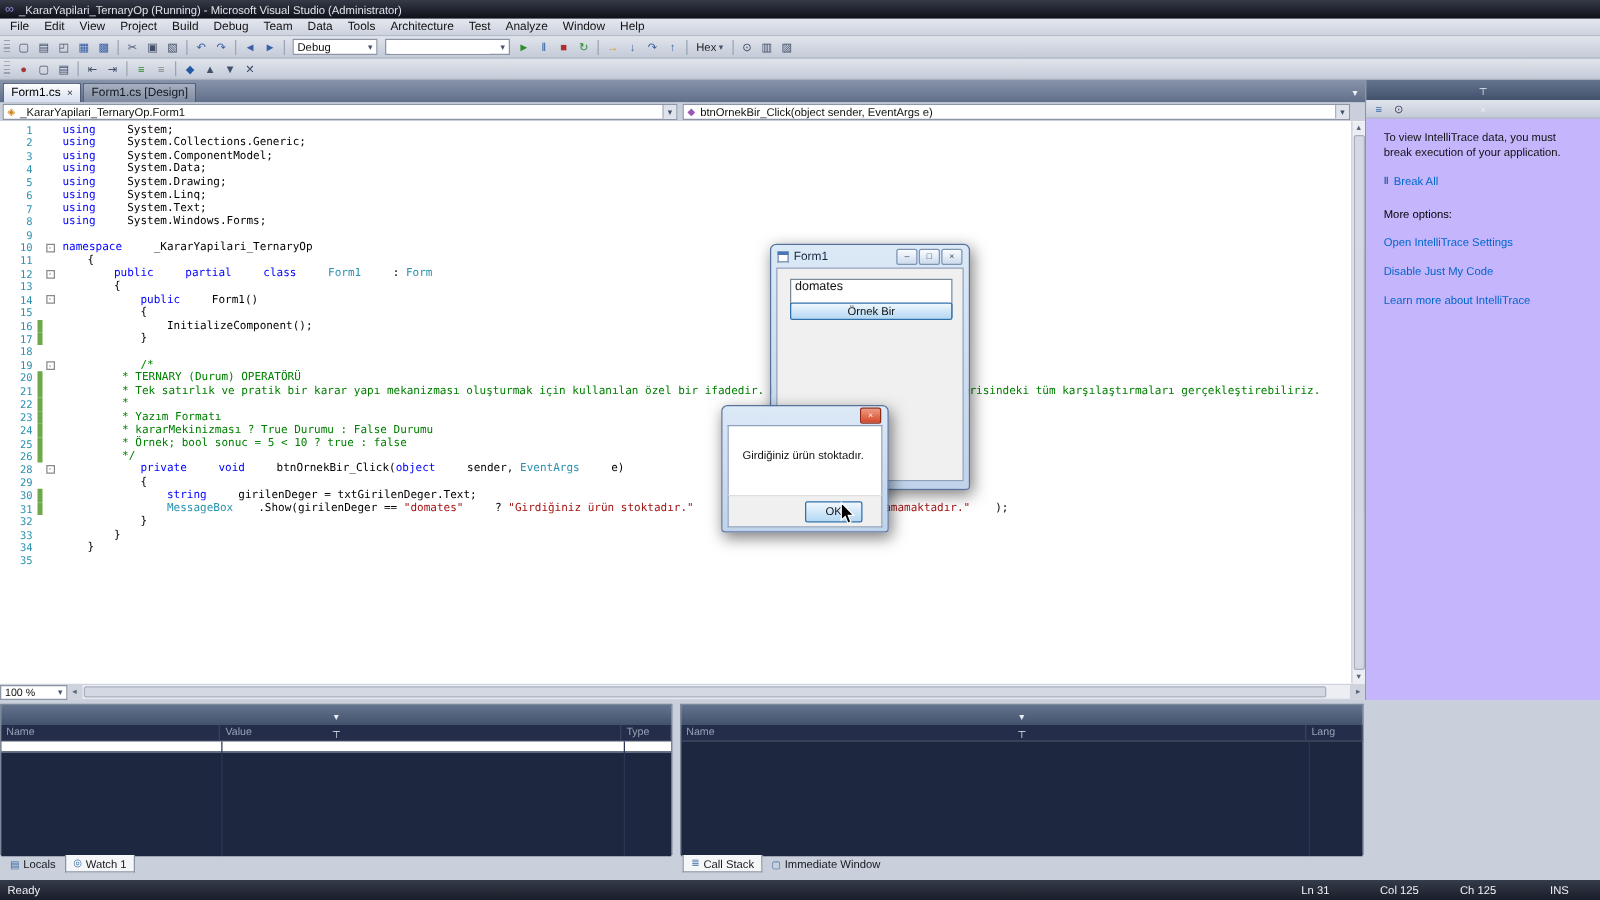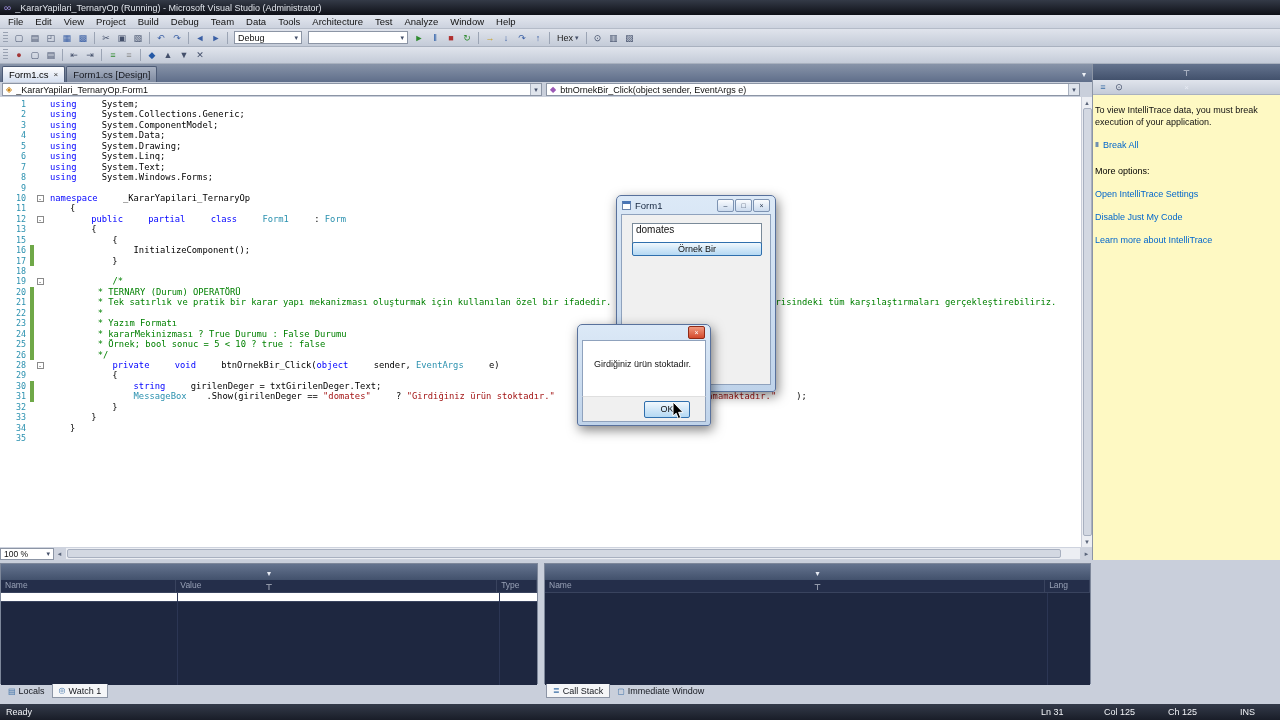--- a/index.html
+++ b/index.html
@@ -83,22 +83,22 @@
 
   
   .intellitrace { position:absolute; left:1092px; top:64px; width:188px; height:496px;
     background:#c9cfdb; border-left:1px solid #8c95a5; }
   .panel-title { height:16px; background:linear-gradient(#64738e,#42516c); color:#fff;
     display:flex; align-items:center; font-size:9px; padding:0 5px; gap:5px;flex-direction:column; }
   .pt-label { flex:1; white-space:nowrap; overflow:hidden; }
   .pt-ic { font-size:8px; color:#e8ecf4; }
   .it-toolbar { height:15px; background:linear-gradient(#e0e4ec,#c4cbd8); border-bottom:1px solid #a9b1bf;
     display:flex; align-items:center; padding-left:2px; }
-  .it-body { position:absolute; left:0; top:31px; right:0; bottom:0; background:#fef9c3;
-    padding:9px 2px; font-size:9px; line-height:12px; }
+  .it-body { position:absolute; left:0; top:31px; right:0; bottom:0; background:#c4b5fd;
+    padding:9px 14px; font-size:9px; line-height:12px; }
   .it-link { color:#0066cc; margin-top:11px; display:flex; gap:4px; align-items:center; }
   .pause-glyph { color:#2458a5; font-size:8px; font-weight:bold; }
   .it-more { margin-top:14px; color:#000; }
 
   
   .bottom-area { position:absolute; left:0; top:560px; right:0; height:144px; background:#c9cfdb; }
   .panel { position:absolute; top:3px; height:121px; border:1px solid #7d879a; }
   .watch-panel { left:0; width:538px; }
   .cs-panel { left:544px; width:547px; }
   .grid-head { height:13px; background:#242e4a; display:flex; font-size:8.5px; color:#98a1b6;
@@ -280,20 +280,21 @@
           <div class="cl"><span class="ln">4</span><span class="chg"></span><span class="fold"></span><span class="ct"><span class="tok-k">using</span><span class="tok-p"> System.Data;</span></span></div>
           <div class="cl"><span class="ln">5</span><span class="chg"></span><span class="fold"></span><span class="ct"><span class="tok-k">using</span><span class="tok-p"> System.Drawing;</span></span></div>
           <div class="cl"><span class="ln">6</span><span class="chg"></span><span class="fold"></span><span class="ct"><span class="tok-k">using</span><span class="tok-p"> System.Linq;</span></span></div>
           <div class="cl"><span class="ln">7</span><span class="chg"></span><span class="fold"></span><span class="ct"><span class="tok-k">using</span><span class="tok-p"> System.Text;</span></span></div>
           <div class="cl"><span class="ln">8</span><span class="chg"></span><span class="fold"></span><span class="ct"><span class="tok-k">using</span><span class="tok-p"> System.Windows.Forms;</span></span></div>
           <div class="cl"><span class="ln">9</span><span class="chg"></span><span class="fold"></span><span class="ct"></span></div>
           <div class="cl"><span class="ln">10</span><span class="chg"></span><span class="fold"><span class="fbox">-</span></span><span class="ct"><span class="tok-k">namespace</span><span class="tok-p"> _KararYapilari_TernaryOp</span></span></div>
           <div class="cl"><span class="ln">11</span><span class="chg"></span><span class="fold"></span><span class="ct"><span class="tok-p">{</span></span></div>
           <div class="cl"><span class="ln">12</span><span class="chg"></span><span class="fold"><span class="fbox">-</span></span><span class="ct"><span class="tok-p">    </span><span class="tok-k">public</span><span class="tok-p"> </span><span class="tok-k">partial</span><span class="tok-p"> </span><span class="tok-k">class</span><span class="tok-p"> </span><span class="tok-t">Form1</span><span class="tok-p"> : </span><span class="tok-t">Form</span></span></div>
           <div class="cl"><span class="ln">13</span><span class="chg"></span><span class="fold"></span><span class="ct"><span class="tok-p">    {</span></span></div>
+          <div class="cl"><span class="ln">14</span><span class="chg"></span><span class="fold"><span class="fbox">-</span></span><span class="ct"><span class="tok-p">        </span><span class="tok-k">public</span><span class="tok-p"> Form1()</span></span></div>
           <div class="cl"><span class="ln">15</span><span class="chg"></span><span class="fold"></span><span class="ct"><span class="tok-p">        {</span></span></div>
           <div class="cl"><span class="ln">16</span><span class="chg on"></span><span class="fold"></span><span class="ct"><span class="tok-p">            InitializeComponent();</span></span></div>
           <div class="cl"><span class="ln">17</span><span class="chg on"></span><span class="fold"></span><span class="ct"><span class="tok-p">        }</span></span></div>
           <div class="cl"><span class="ln">18</span><span class="chg"></span><span class="fold"></span><span class="ct"></span></div>
           <div class="cl"><span class="ln">19</span><span class="chg"></span><span class="fold"><span class="fbox">-</span></span><span class="ct"><span class="tok-p">        </span><span class="tok-c">/*</span></span></div>
           <div class="cl"><span class="ln">20</span><span class="chg on"></span><span class="fold"></span><span class="ct"><span class="tok-c">         * TERNARY (Durum) OPERATÖRÜ</span></span></div>
           <div class="cl"><span class="ln">21</span><span class="chg on"></span><span class="fold"></span><span class="ct"><span class="tok-c">         * Tek satırlık ve pratik bir karar yapı mekanizması oluşturmak için kullanılan özel bir ifadedir. Bu operatör yapısı ile kod içerisindeki tüm karşılaştırmaları gerçekleştirebiliriz.</span></span></div>
           <div class="cl"><span class="ln">22</span><span class="chg on"></span><span class="fold"></span><span class="ct"><span class="tok-c">         *</span></span></div>
           <div class="cl"><span class="ln">23</span><span class="chg on"></span><span class="fold"></span><span class="ct"><span class="tok-c">         * Yazım Formatı</span></span></div>
           <div class="cl"><span class="ln">24</span><span class="chg on"></span><span class="fold"></span><span class="ct"><span class="tok-c">         * kararMekinizması ? True Durumu : False Durumu</span></span></div>

